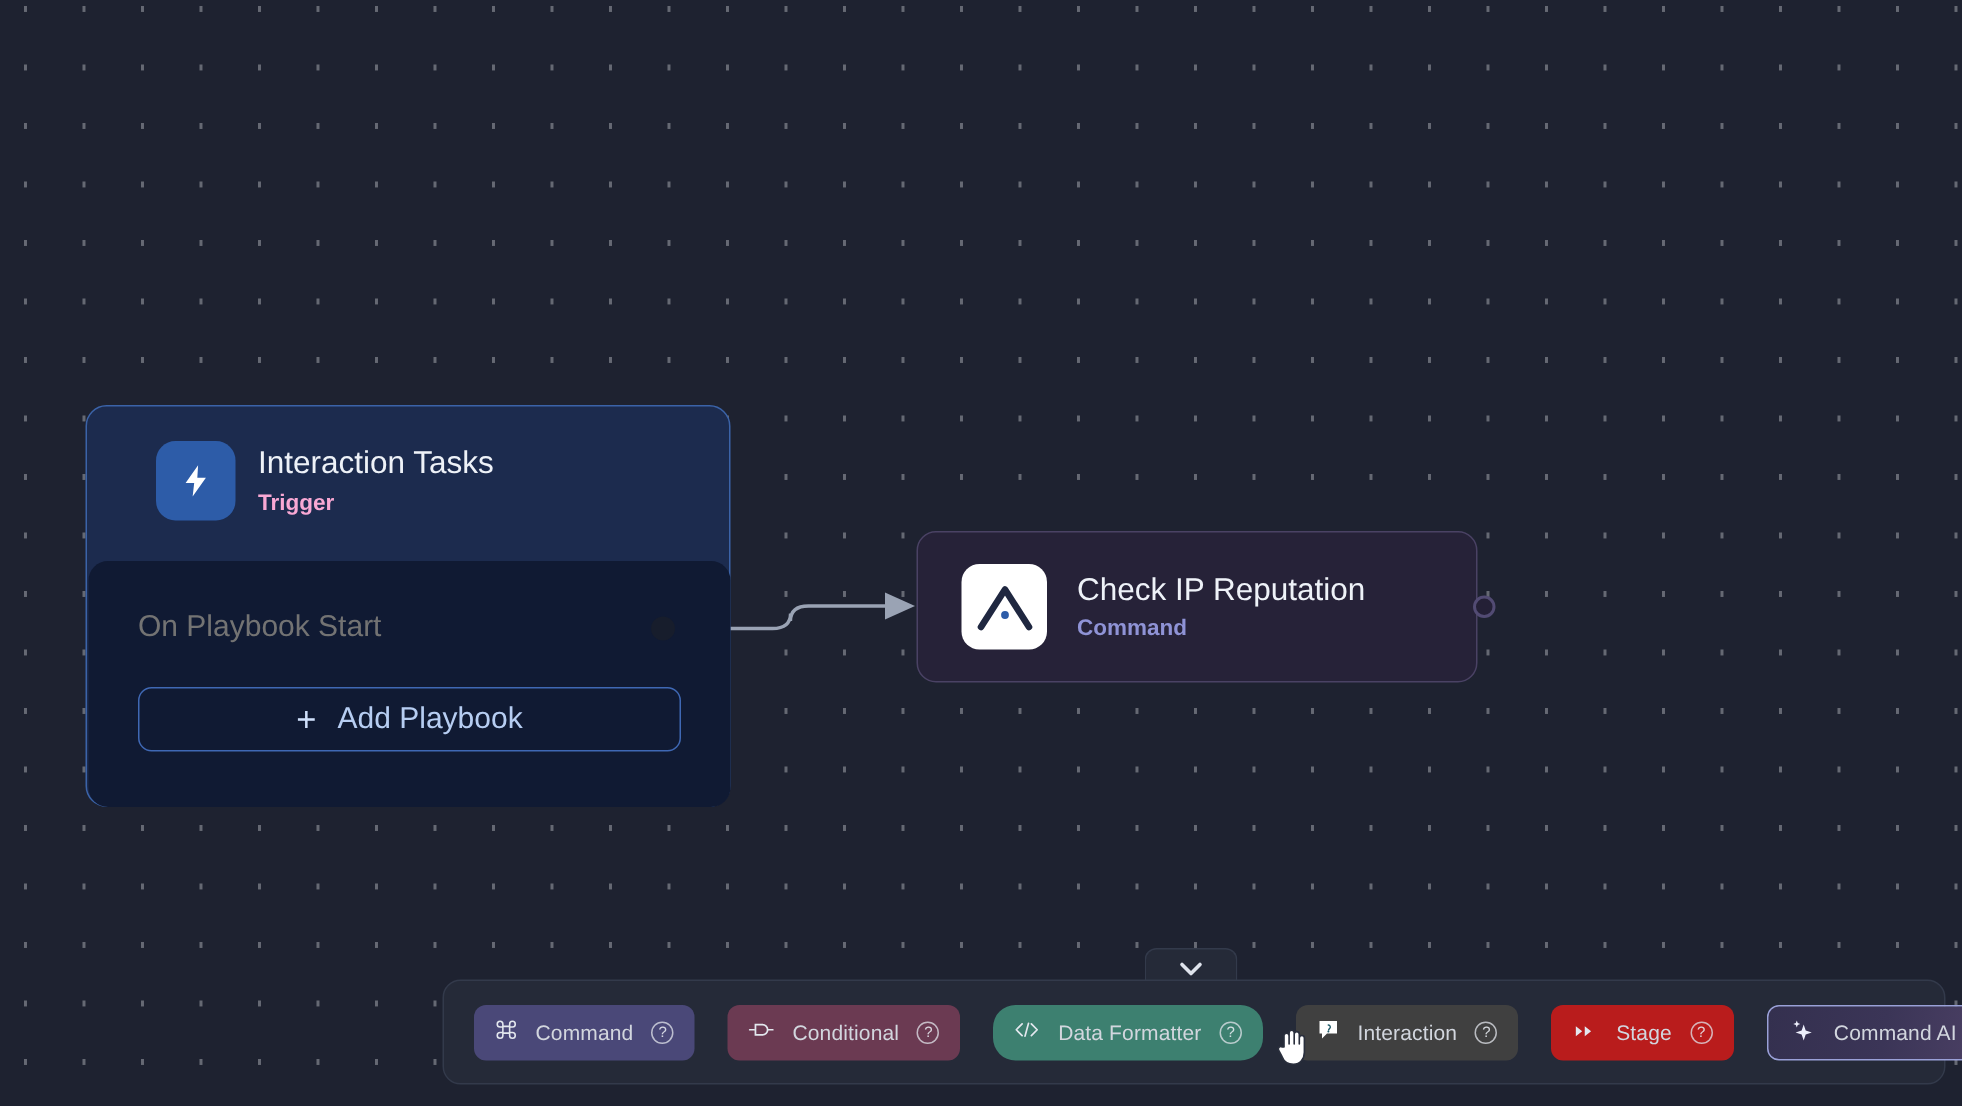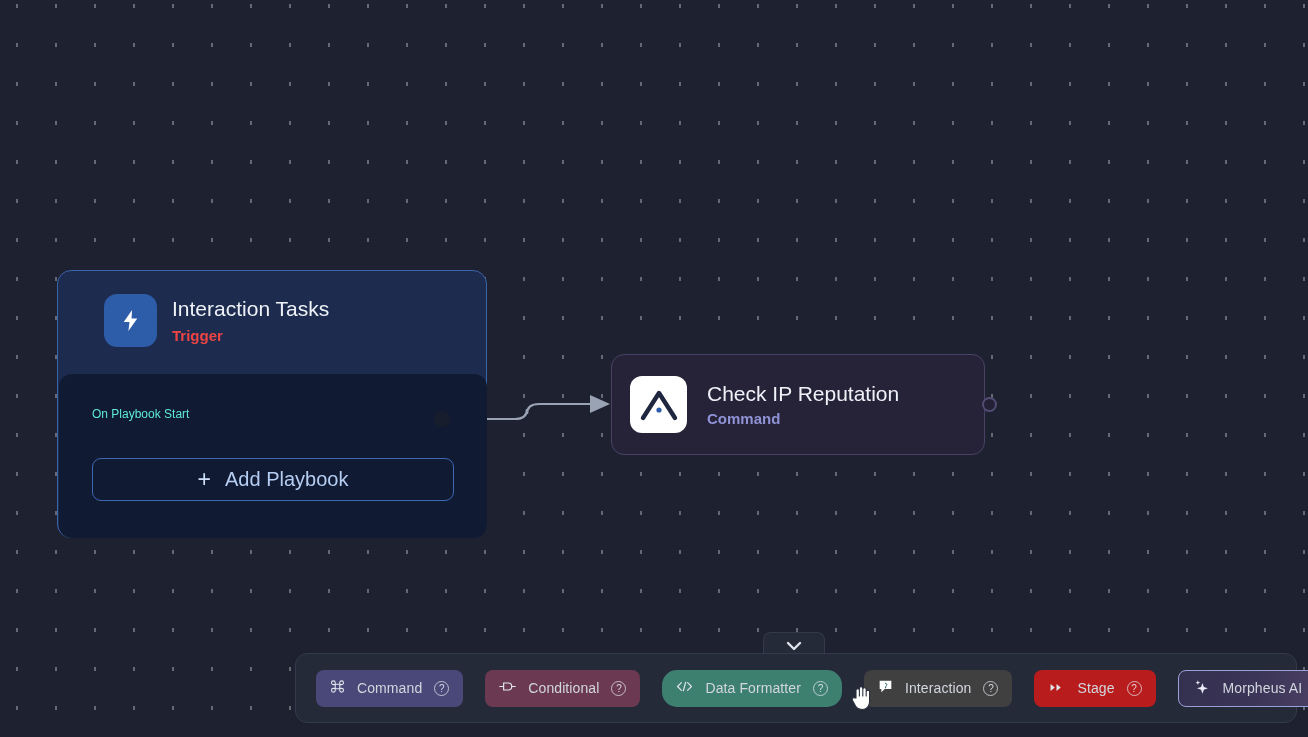--- a/index.html
+++ b/index.html
@@ -70,34 +70,34 @@
     flex: none;
   }
   .trigger-title {
     font-size: 21px;
     color: #eef2f8;
     line-height: 1.15;
   }
   .trigger-sub {
     font-size: 15px;
     font-weight: bold;
-    color: #ef4444;
+    color: #f9a8d4;
     margin-top: 5px;
   }
   .trigger-body {
     position: absolute;
     left: 1px; top: 103px;
     width: 428px;
     height: 164px;
     background: #101a33;
     border-radius: 13px;
   }
   .trigger-body-title {
-    font-size: 12px;
-    color: #5eead4;
+    font-size: 20px;
+    color: #737373;
     padding: 33px 12px 0 33px;
   }
   #add-trigger-button {
     position: absolute;
     left: 33px;
     top: 84px;
     width: 362px;
     height: 43px;
     border: 1px solid #3f68b4;
     border-radius: 9px;
@@ -129,21 +129,21 @@
     left: 611px;
     top: 354px;
     width: 374px;
     height: 101px;
     background: #262238;
     border: 1px solid #4a4264;
     border-radius: 13px;
     display: flex;
     align-items: center;
     gap: 20px;
-    padding-left: 18px;
+    padding-left: 29px;
     z-index: 3;
   }
   .cmd-icon {
     width: 57px; height: 57px;
     border-radius: 12px;
     background: #ffffff;
     display: flex; align-items: center; justify-content: center;
     flex: none;
   }
   .cmd-title { font-size: 21px; color: #eef2f8; line-height: 1.15; }
@@ -331,21 +331,21 @@
       <span class="help-mark">?</span>
     </button>
 
     <button class="tool-btn" id="tool-morpheus">
       <span>
         <svg width="18" height="18" viewBox="0 0 20 20" aria-hidden="true">
           <path d="M10.5 5.5 L12 10 L16.5 11.5 L12 13 L10.5 17.5 L9 13 L4.5 11.5 L9 10 Z" fill="#eceefb"></path>
           <path d="M5.4 2.6 L6.1 4.5 L8 5.2 L6.1 5.9 L5.4 7.8 L4.7 5.9 L2.8 5.2 L4.7 4.5 Z" fill="#eceefb"></path>
         </svg>
       </span>
-      <span class="tool-label">Morpheus AI</span>
+      <span class="tool-label">Command AI</span>
 
     </button>
 
   </div>
 
   <svg id="mouse-cursor" width="26" height="30" viewBox="0 0 26 30" aria-hidden="true">
     <path d="M7 15 V7.5 a1.7 1.7 0 0 1 3.4 0 V13 V5.5 a1.7 1.7 0 0 1 3.4 0 V13 V6.5
              a1.7 1.7 0 0 1 3.4 0 V13 V9 a1.7 1.7 0 0 1 3.4 0 v9.5
              c0 4.3 -2.8 8 -7.3 8 c-4.2 0 -6.6 -2.4 -7.6 -5 L3.3 17
              a1.7 1.7 0 0 1 2.6 -2 Z" fill="#ffffff" stroke="#2a2f3d" stroke-width="1.1" stroke-linejoin="round"></path>

